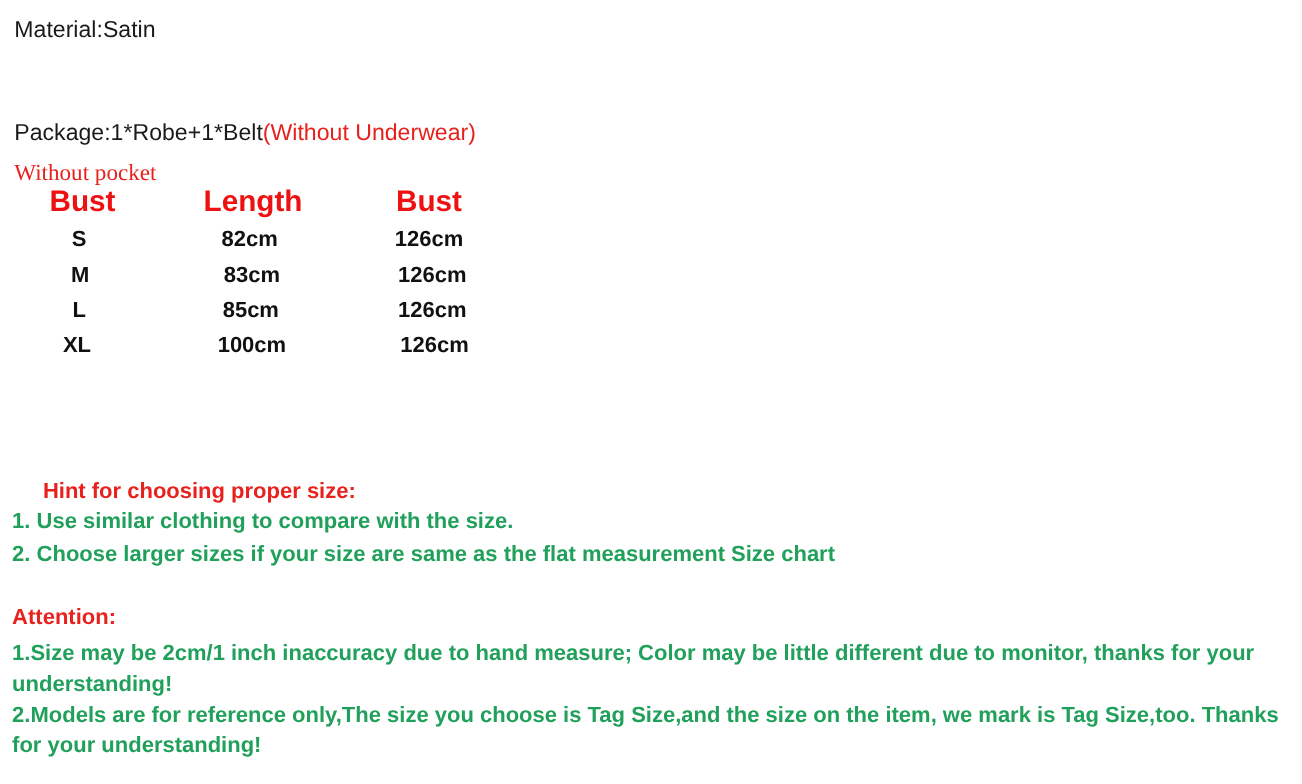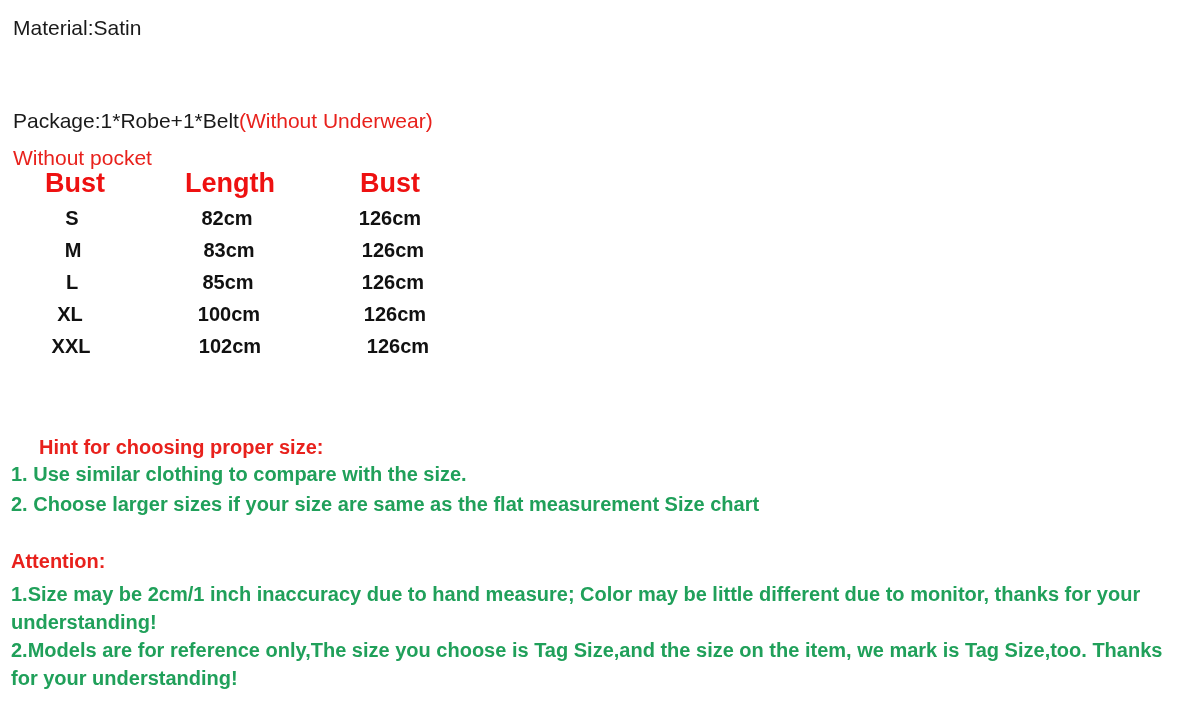--- a/index.html
+++ b/index.html
@@ -50,20 +50,21 @@
   }
   .line-package .red-seg {
     color: #e8211c;
   }
   .line-nopocket {
     font-size: 21px;
     line-height: 27px;
     color: #e8211c;
     white-space: nowrap;
     margin-top: 10px;
+    font-family: Liberation Serif, serif;
   }
 
   
   .size-table {
     position: absolute;
     left: 0px;
     top: 168px;
     width: 470px;
     border-collapse: collapse;
     table-layout: fixed;
@@ -200,25 +201,20 @@
       <tr class="r2">
         <td class="col-size">L</td>
         <td class="col-length">85cm</td>
         <td class="col-bust">126cm</td>
       </tr>
       <tr class="r3">
         <td class="col-size">XL</td>
         <td class="col-length">100cm</td>
         <td class="col-bust">126cm</td>
       </tr>
-      <tr class="r4">
-        <td class="col-size">XXL</td>
-        <td class="col-length">102cm</td>
-        <td class="col-bust">126cm</td>
-      </tr>
     </tbody>
   </table>
 
   <div class="hint-block">
     <div class="hint-title">Hint for choosing proper size:</div>
     <div class="hint-line">1. Use similar clothing to compare with the size.</div>
     <div class="hint-line">2. Choose larger sizes if your size are same as the flat measurement Size chart</div>
   </div>
 
   <div class="attention-block">

